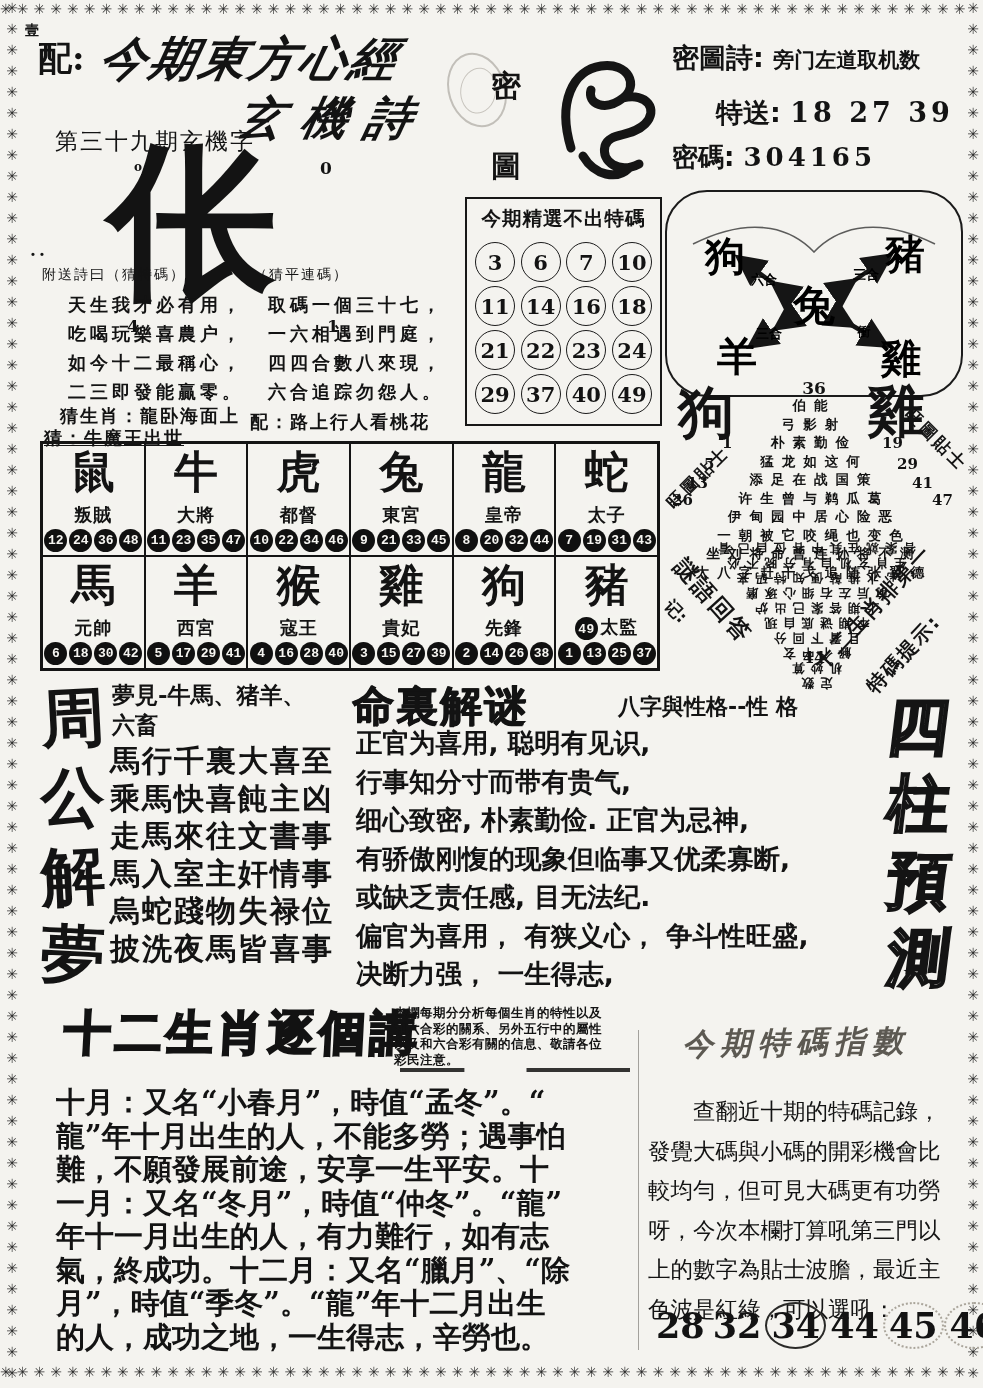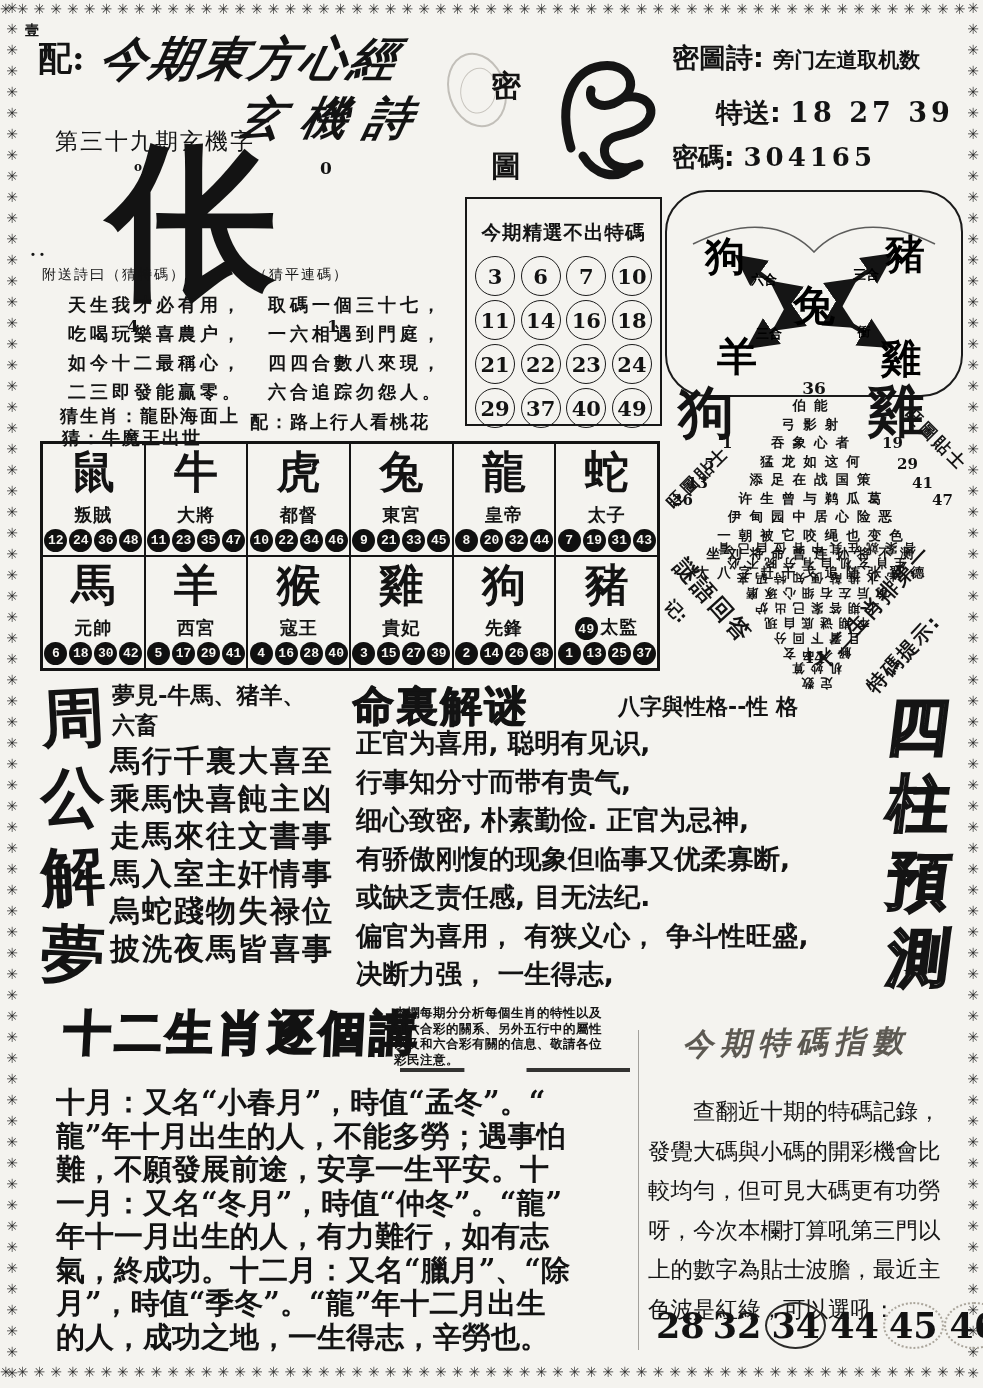--- a/index.html
+++ b/index.html
@@ -35,21 +35,21 @@
   
   .issue-label{position:absolute;left:55px;top:126px;font-size:23px;letter-spacing:2px;}
   .big-char{position:absolute;left:108px;top:128px;font-size:168px;font-weight:900;line-height:1.1;}
   .tiny-d{position:absolute;font-size:17px;font-weight:600;}
   
   .poem-title{position:absolute;font-size:14px;font-weight:400;letter-spacing:2px;}
   .poem-block{position:absolute;font-size:18px;font-weight:700;line-height:29px;letter-spacing:4px;}
   .poem-foot{position:absolute;font-size:18px;font-weight:700;letter-spacing:2px;}
   
   .ns-box{position:absolute;left:465px;top:197px;width:197px;height:229px;border:2.5px solid #171717;
-          padding:20px 6px 4px;display:flex;flex-direction:column;}
+          padding:6px 6px 4px;display:flex;flex-direction:column;}
   .ns-title{font-size:19.5px;font-weight:900;text-align:center;letter-spacing:1px;margin-bottom:6px;}
   .ns-row{display:flex;justify-content:space-between;margin:4px 2px;}
   .ns-num{width:40px;height:40px;border:1.8px solid #1b1b1b;border-radius:50%;display:flex;
           align-items:center;justify-content:center;font-size:21px;font-weight:600;}
   
   .diagram{position:absolute;left:665px;top:190px;width:298px;height:207px;border:2.5px solid #1b1b1b;border-radius:42px;}
   
   .pyr-top{position:absolute;left:665px;top:378px;width:298px;text-align:center;font-size:17px;font-weight:600;}
   .pyr-wrap{position:absolute;left:660px;top:396px;width:308px;text-align:center;}
   .pyr-line{font-size:13.5px;font-weight:800;font-family:"DejaVu Sans",sans-serif;letter-spacing:8px;line-height:18.5px;white-space:nowrap;}
@@ -151,21 +151,21 @@
   <div class="tiny-d" style="left:30px;top:240px;letter-spacing:3px;" data-name="mystery-dots">..</div>
 
   <div class="poem-title" style="left:42px;top:266px;" data-name="poem-left-title">附送詩曰（猜特碼）</div>
   <div class="poem-block" style="left:68px;top:290px;" id="poem-left" data-name="poem-left-lines">
       <div data-name="poem-line">天生我才必有用，</div>
       <div data-name="poem-line">吃喝玩樂喜農户，</div>
       <div data-name="poem-line">如今十二最稱心，</div>
       <div data-name="poem-line">二三即發能贏零。</div>
     </div>
   <div class="poem-foot" style="left:60px;top:404px;" data-name="poem-zodiac-guess">猜生肖：龍卧海面上</div>
-  <div class="poem-foot" style="left:62px;top:426px;" data-name="poem-guess">猜：牛魔王出世</div>
+  <div class="poem-foot" style="left:44px;top:426px;text-decoration:underline;" data-name="poem-guess">猜：牛魔王出世</div>
   <div class="poem-title" style="left:253px;top:266px;" data-name="poem-right-title">（猜平連碼）</div>
   <div class="poem-block" style="left:268px;top:290px;" id="poem-right" data-name="poem-right-lines">
       <div data-name="poem-line">取碼一個三十七，</div>
       <div data-name="poem-line">一六相遇到門庭，</div>
       <div data-name="poem-line">四四合數八來現，</div>
       <div data-name="poem-line">六合追踪勿怨人。</div>
     </div>
   <div class="poem-foot" style="left:250px;top:410px;" data-name="poem-match-line">配：路上行人看桃花</div>
 
   <div class="ns-box" data-name="excluded-numbers-box">
@@ -219,21 +219,21 @@
       <text x="199" y="87" font-size="13" font-weight="bold" text-anchor="middle" data-name="relation-label-sanhe-top">三合</text>
       <text x="102" y="146" font-size="13" font-weight="bold" text-anchor="middle" data-name="relation-label-sanhe-bottom">三合</text>
       <text x="197" y="144" font-size="13" font-weight="bold" text-anchor="middle" data-name="relation-label-clash">衝</text>
     </svg>
   </div>
 
   <div class="pyr-top" data-name="pyramid-top-number">36</div>
   <div class="pyr-wrap" id="pyr-lines" data-name="pyramid-lines">
       <div class="pyr-line" data-name="pyramid-line">伯能</div>
       <div class="pyr-line" data-name="pyramid-line">弓影射</div>
-      <div class="pyr-line" data-name="pyramid-line">吞象心者</div>
+      <div class="pyr-line" data-name="pyramid-line">朴素勤俭</div>
       <div class="pyr-line" data-name="pyramid-line">猛龙如这何</div>
       <div class="pyr-line" data-name="pyramid-line">添足在战国策</div>
       <div class="pyr-line" data-name="pyramid-line">许生曾与鹈瓜葛</div>
       <div class="pyr-line" data-name="pyramid-line">伊甸园中居心险恶</div>
       <div class="pyr-line" data-name="pyramid-line">一朝被它咬绳也变色</div>
       <div class="pyr-line" data-name="pyramid-line">坐刘将命曾连孙将不测</div>
       <div class="pyr-line" data-name="pyramid-line">太八字赶干戈追随张翼德</div>
     </div>
   <div class="pyr-animal" style="left:678px;top:384px;" data-name="dog-illustration">狗</div>
   <div class="pyr-animal" style="left:868px;top:382px;" data-name="rooster-illustration">雞</div>

